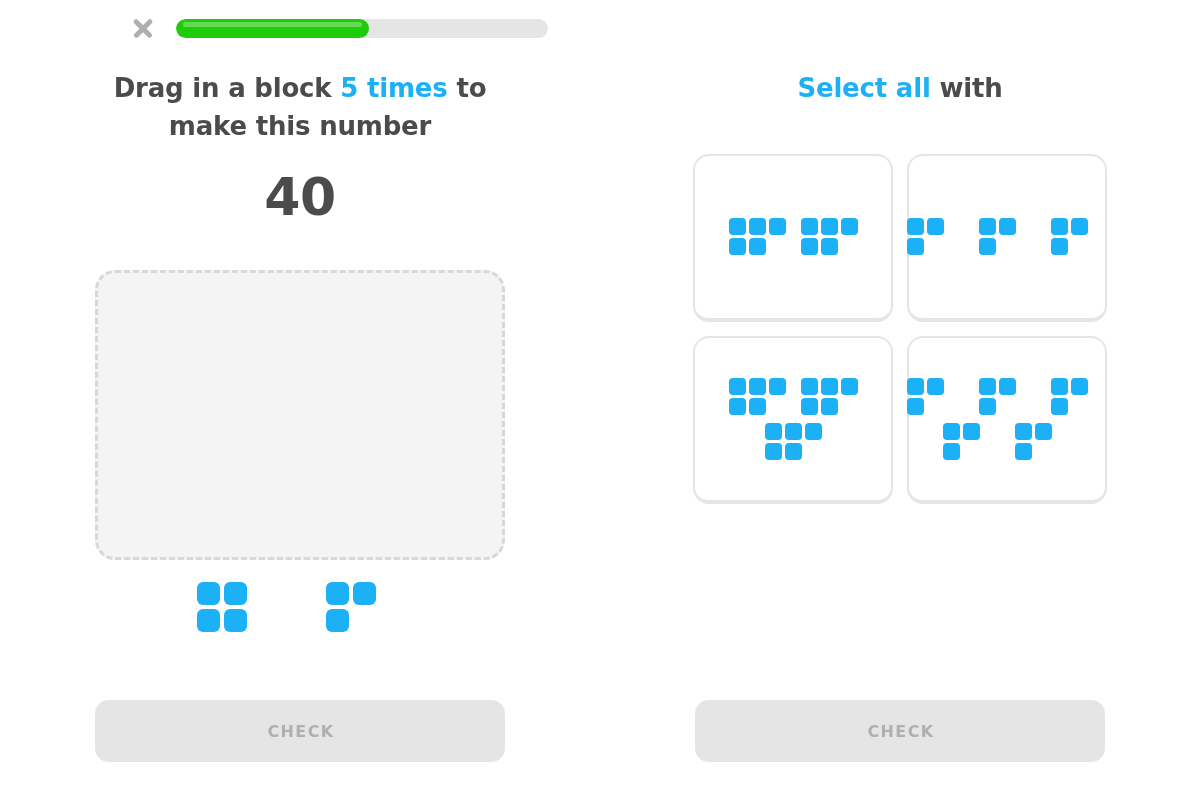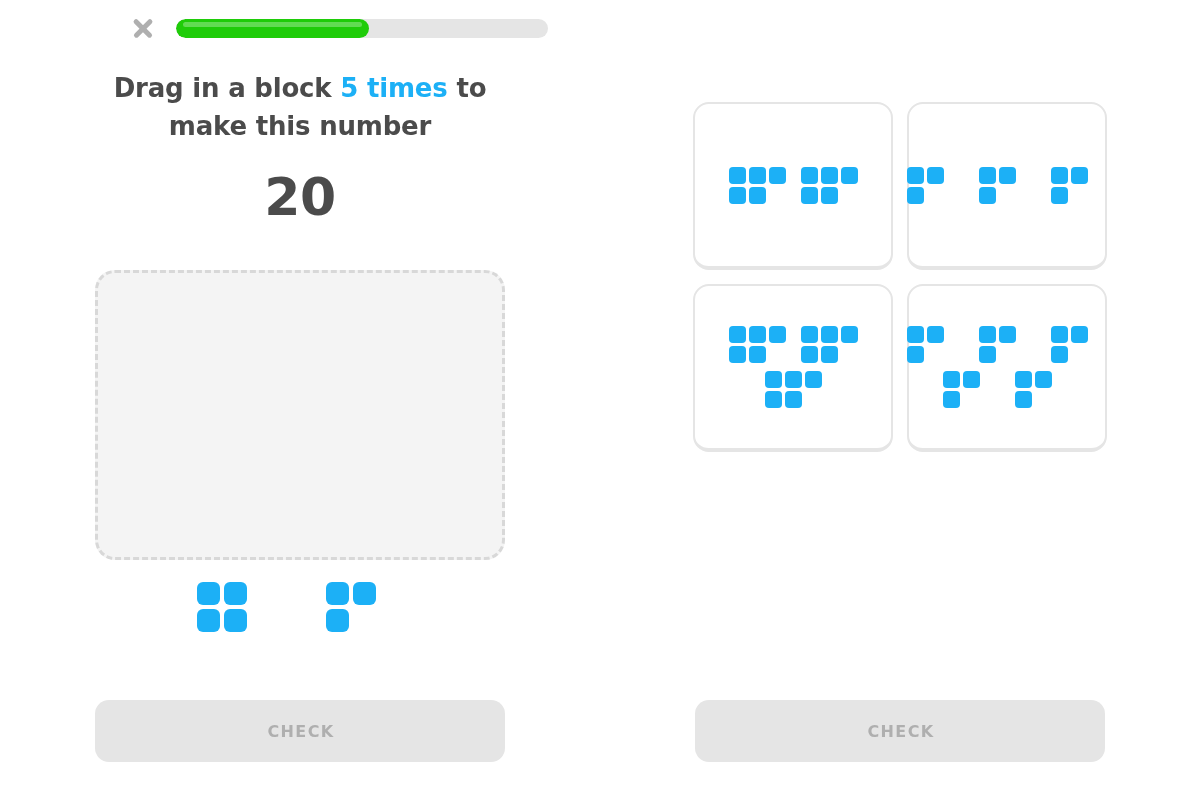--- a/index.html
+++ b/index.html
@@ -224,21 +224,21 @@
       <div class="close-icon"></div>
       <div class="progress-track">
         <div class="progress-fill" id="left-progress-fill" style="width: 52%;"></div>
       </div>
     </div>
 
     <div class="prompt">
       <span>Drag in a block </span><span class="hl">5 times</span><span> to make this number</span>
     </div>
 
-    <div class="big-number">20</div>
+    <div class="big-number">40</div>
 
     <div class="dropzone"></div>
 
     <div class="tray" id="left-tray">
         <div style="cursor: grab;">
           <div class="shape">
             <div class="sq"></div>
             <div class="sq"></div>
             <div class="sq empty"></div>
             <div class="sq"></div>
@@ -263,20 +263,23 @@
 
   <div class="panel panel-right">
 
     <div class="topbar">
       <div class="close-icon"></div>
       <div class="progress-track">
         <div class="progress-fill" id="right-progress-fill" style="width: 56%;"></div>
       </div>
     </div>
 
+    <div class="prompt">
+      <span class="hl">Select all</span><span> with</span>
+    </div>
 
 
     <div class="options" id="option-grid">
         <div class="option-card">
           <div class="option-inner">
             <div class="shape-row">
               <div class="shape">
                 <div class="sq"></div>
                 <div class="sq"></div>
                 <div class="sq"></div>

